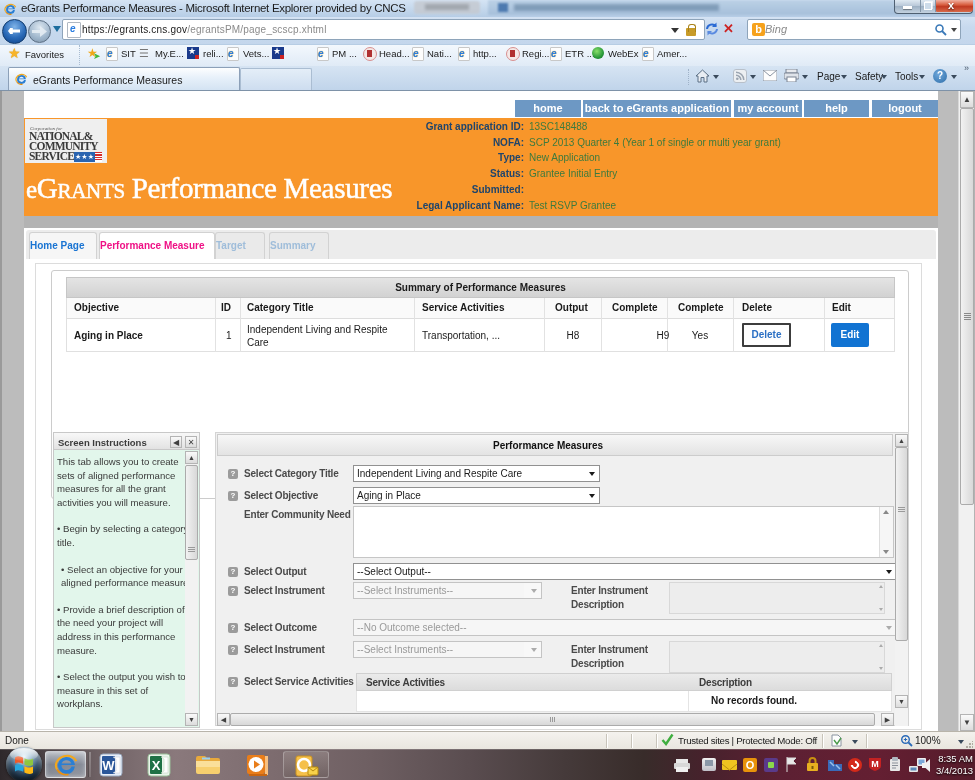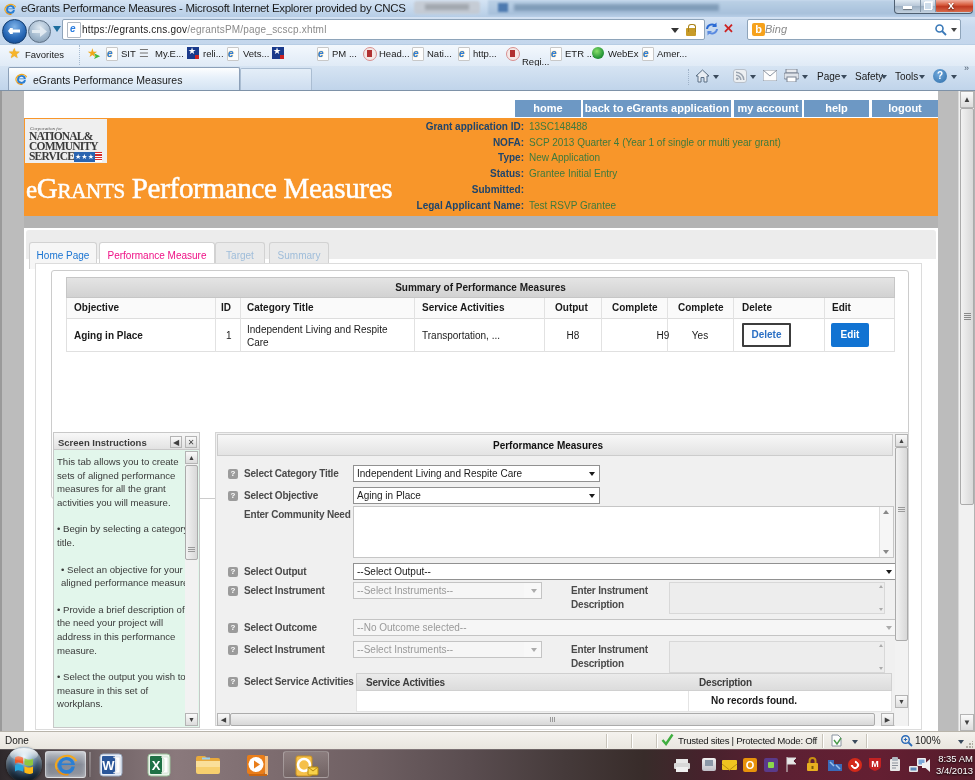--- a/index.html
+++ b/index.html
@@ -12,21 +12,21 @@
   .ff{width:12px;height:12px;background:#1a3a8c;}
   .ff:after{content:"\2605";position:absolute;left:1px;top:-1px;font-size:9px;color:#fff;}
   .ff:before{content:"";position:absolute;right:0;bottom:0;width:4px;height:4px;background:#cc2222;}
   .fw{width:12px;height:12px;border-radius:50%;background:#f4e8e6;border:1px solid #d89090;}
   .fw:after{content:"";position:absolute;left:3px;top:2px;width:5px;height:7px;background:#b03030;}
   .fg{width:12px;height:12px;border-radius:50%;background:radial-gradient(circle at 40% 35%,#8ae06a,#2a9a3a 60%,#0a6a1a);}
   .cdd{position:absolute;top:9px;width:0;height:0;border-left:3px solid transparent;border-right:3px solid transparent;border-top:4px solid #3a4a5c;}
   .navcell{position:absolute;top:0;height:17px;background:#6d98c4;color:#fff;text-align:center;line-height:16px;}
   .gl{position:absolute;right:414px;color:#20456b;}
   .gv{position:absolute;left:505px;color:#3d7a3d;}
-  .ptab{position:absolute;top:12px;height:27px;border:1px solid #d2d2d2;border-bottom:none;border-radius:3px 3px 0 0;font-size:10px;font-weight:normal;text-align:center;line-height:25px;box-sizing:border-box;}
+  .ptab{position:absolute;top:2px;height:27px;border:1px solid #d2d2d2;border-bottom:none;border-radius:3px 3px 0 0;font-size:10px;font-weight:bold;text-align:left;line-height:25px;box-sizing:border-box;}
   .thdr{font-weight:bold;}
   .vline{top:21px;width:1px;height:54px;background:#e2e2e2;}
   .flabel{position:absolute;font-size:10px;font-weight:bold;color:#4a4a4a;letter-spacing:-0.2px;}
   .qi{position:absolute;width:10px;height:10px;background:#9b9b9b;border-radius:2px;color:#fff;font-size:8px;font-weight:bold;text-align:center;line-height:10px;}
   .sel{position:absolute;height:17px;background:#fff;border:1px solid #919191;box-sizing:border-box;font-size:10px;color:#1a1a1a;line-height:15px;padding-left:3px;}
   .sarr{position:absolute;right:4px;top:6px;width:0;height:0;border-left:3.5px solid transparent;border-right:3.5px solid transparent;border-top:4px solid #1a1a1a;}
   .dsel{position:absolute;height:17px;background:#f6f6f6;border:1px solid #c4c4c4;box-sizing:border-box;font-size:10px;color:#9a9a9a;line-height:15px;padding-left:3px;}
   .darr{position:absolute;right:4px;top:6px;width:0;height:0;border-left:3.5px solid transparent;border-right:3.5px solid transparent;border-top:4px solid #ababab;}
   .dta{position:absolute;background:#ededed;border:1px solid #d8d8d8;box-sizing:border-box;}
   .sbtn{position:absolute;background:linear-gradient(#fafafa,#dcdcdc);border:1px solid #b4b4b4;box-sizing:border-box;color:#404040;text-align:center;}
@@ -125,21 +125,21 @@
       <span class="abs" style="left:288px;top:4px;margin-top:46px;">Offi...</span>
     <span class="abs fe" style="left:317px;top:3px;"></span>
       <span class="abs" style="left:332px;top:4px;">PM ...</span>
     <span class="abs fw" style="left:363px;top:3px;"></span>
       <span class="abs" style="left:379px;top:4px;">Head...</span>
     <span class="abs fe" style="left:412px;top:3px;"></span>
       <span class="abs" style="left:427px;top:4px;">Nati...</span>
     <span class="abs fe" style="left:458px;top:3px;"></span>
       <span class="abs" style="left:473px;top:4px;">http...</span>
     <span class="abs fw" style="left:506px;top:3px;"></span>
-      <span class="abs" style="left:522px;top:4px;margin-top:8px;">Regi...</span>
+      <span class="abs" style="left:522px;top:4px;">Regi...</span>
     <span class="abs fe" style="left:550px;top:3px;"></span>
       <span class="abs" style="left:565px;top:4px;">ETR ...</span>
     <span class="abs fg" style="left:592px;top:3px;"></span>
       <span class="abs" style="left:608px;top:4px;">WebEx</span>
     <span class="abs fe" style="left:642px;top:3px;"></span>
       <span class="abs" style="left:657px;top:4px;">Amer...</span>
   </div>
 
   <div class="abs" style="left:0;top:66px;width:975px;height:24px;background:linear-gradient(#d6e4f3,#c0d4ea);"></div>
   <div class="abs" id="activetab" style="left:8px;top:67px;width:230px;height:23px;background:linear-gradient(#fdfeff,#e8f1fa 40%,#d2e2f2);border:1px solid #8ca0b8;border-bottom:none;border-radius:2px 2px 0 0;">

